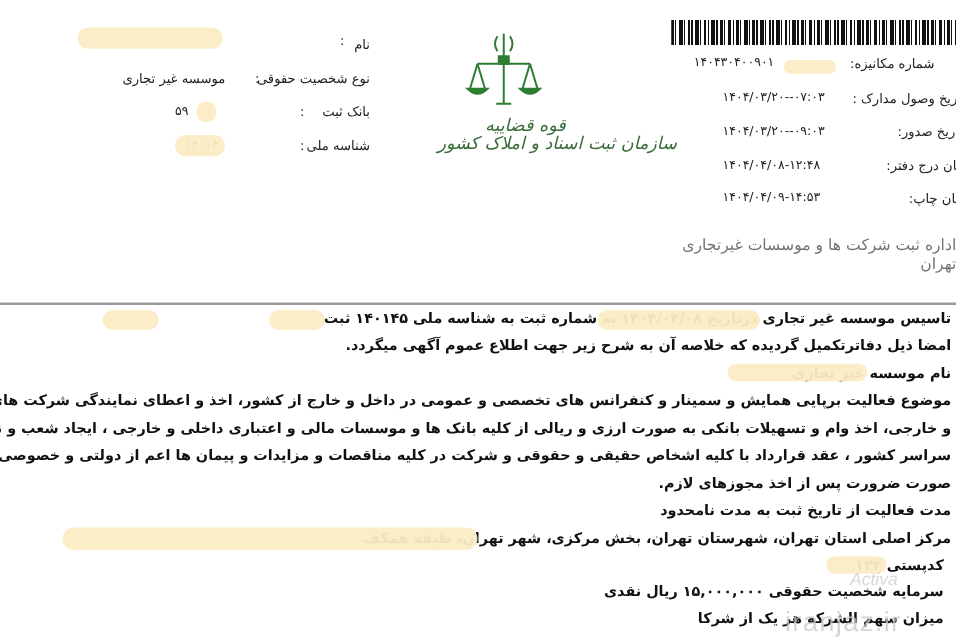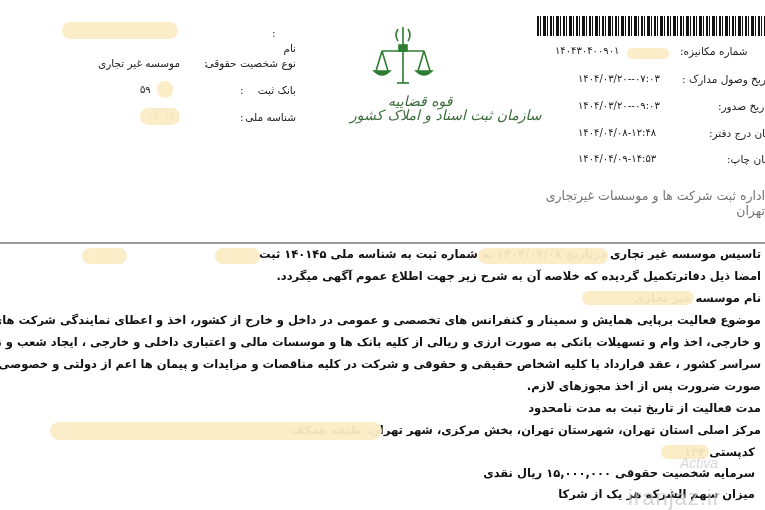--- a/index.html
+++ b/index.html
@@ -19,21 +19,21 @@
   .watermark { position:absolute; left:628px; top:485px; font-size:22px; color:#c8c8c8; opacity:0.75;
     font-family:"Liberation Sans", sans-serif; letter-spacing:1px; }
   .activate { position:absolute; left:680px; top:455px; font-size:14px; color:#c8c8c8; opacity:0.7;
     font-family:"Liberation Sans", sans-serif;font-style:italic; }
   .logo-text { font-size:14px; color:#3a6b3a; font-style:italic; white-space:nowrap; }
 </style>
 </head>
 <body>
 
 <div>
-  <div class="abs hdr-label rtl" style="right:469px;top:42px;"><span>نام</span></div>
+  <div class="abs hdr-label rtl" style="right:469px;top:30px;"><span>نام</span></div>
   <div class="abs hdr-label" style="left:272px;top:27px;">:</div>
   <div class="redact" style="left:62px;top:22px;width:116px;height:17px;"></div>
 
   <div class="abs hdr-label rtl" style="right:469px;top:57px;">نوع شخصیت حقوقی</div>
   <div class="abs hdr-label" style="left:204px;top:57px;">:</div>
   <div class="abs hdr-label rtl" style="left:98px;top:57px;">موسسه غیر تجاری</div>
 
   <div class="abs hdr-label rtl" style="right:469px;top:84px;">بانک ثبت</div>
   <div class="abs hdr-label" style="left:240px;top:84px;">:</div>
   <div class="abs hdr-val" style="left:140px;top:84px;">۵۹</div>

